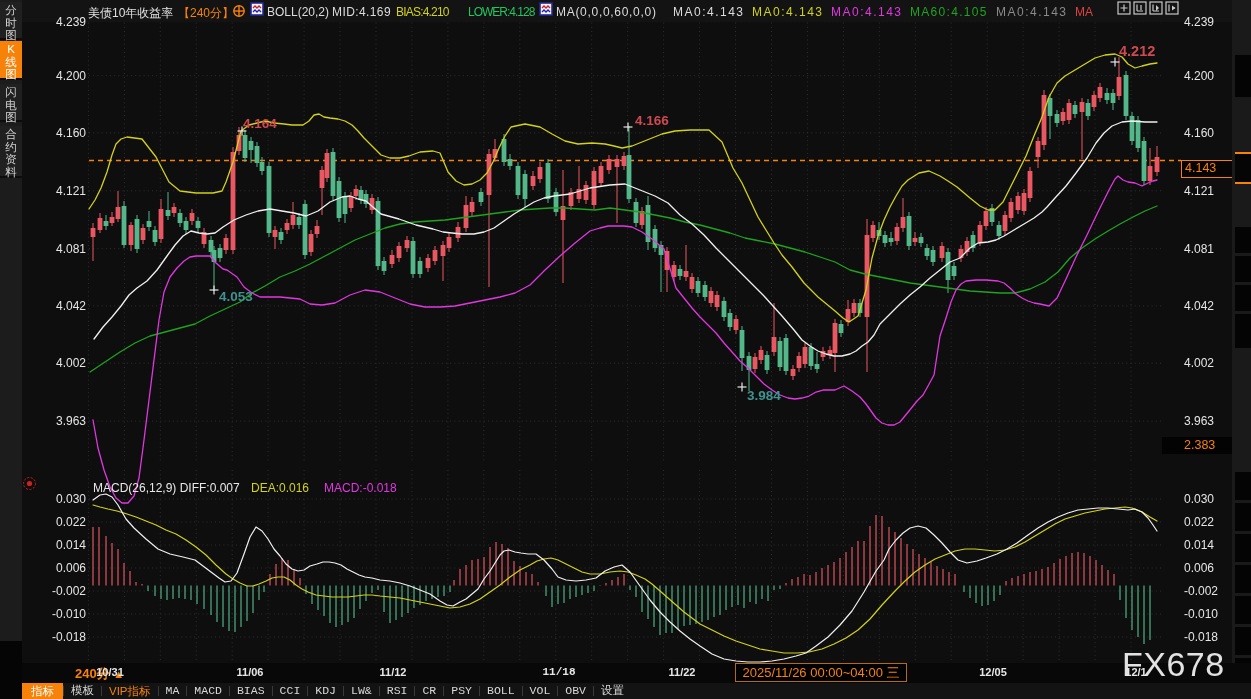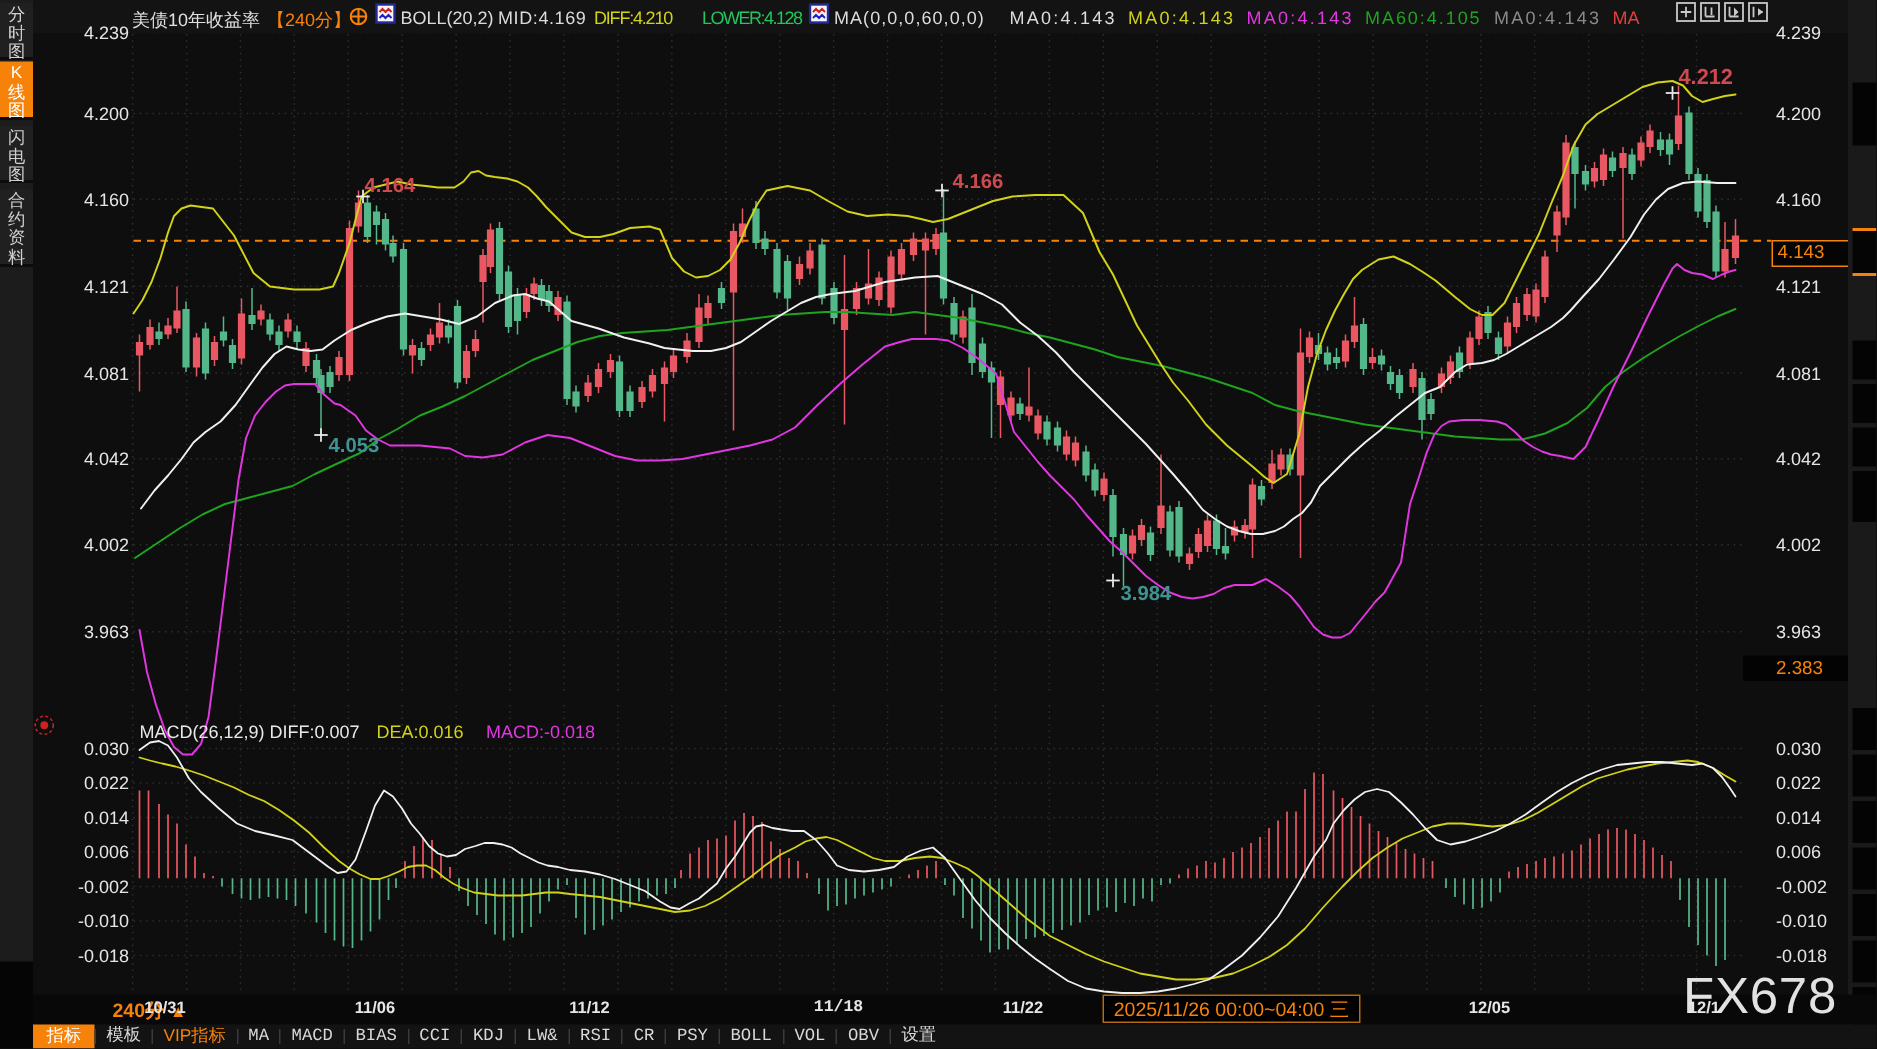--- a/index.html
+++ b/index.html
@@ -644,21 +644,21 @@
         <text x="747" y="400" fill="#3f9390">3.984</text>
         <text x="1119" y="56" fill="#cf4a50" font-size="14.5">4.212</text>
       </g>
     </svg></div>
 
 <div id="topbar">
 <span style="left:88px;color:#e0e0e0;">美债10年收益率</span>
 <span style="left:178px;color:#f7820a;">【240分】</span>
 <span style="left:267px;">BOLL(20,2)</span>
 <span style="left:332px;letter-spacing:.4px;">MID:4.169</span>
-<span style="left:396px;color:#d2d219;letter-spacing:-.8px;">DIFF:4.210</span>
+<span style="left:396px;color:#d2d219;letter-spacing:-.8px;">BIAS:4.210</span>
 <span style="left:468px;color:#22c55e;letter-spacing:-1px;">LOWER:4.128</span>
 <span style="left:556px;letter-spacing:.7px;">MA(0,0,0,60,0,0)</span>
 <span style="left:673px;letter-spacing:1.5px;">MA0:4.143</span>
 <span style="left:752px;color:#d2d219;letter-spacing:1.5px;">MA0:4.143</span>
 <span style="left:831px;color:#e236e2;letter-spacing:1.5px;">MA0:4.143</span>
 <span style="left:910px;color:#1ea41e;letter-spacing:1.3px;">MA60:4.105</span>
 <span style="left:996px;color:#8a8a8a;letter-spacing:1.5px;">MA0:4.143</span>
 <span style="left:1075px;color:#e04040;">MA</span>
 </div>
 <svg class="abs" style="left:233px;top:5px;" width="13" height="13">

